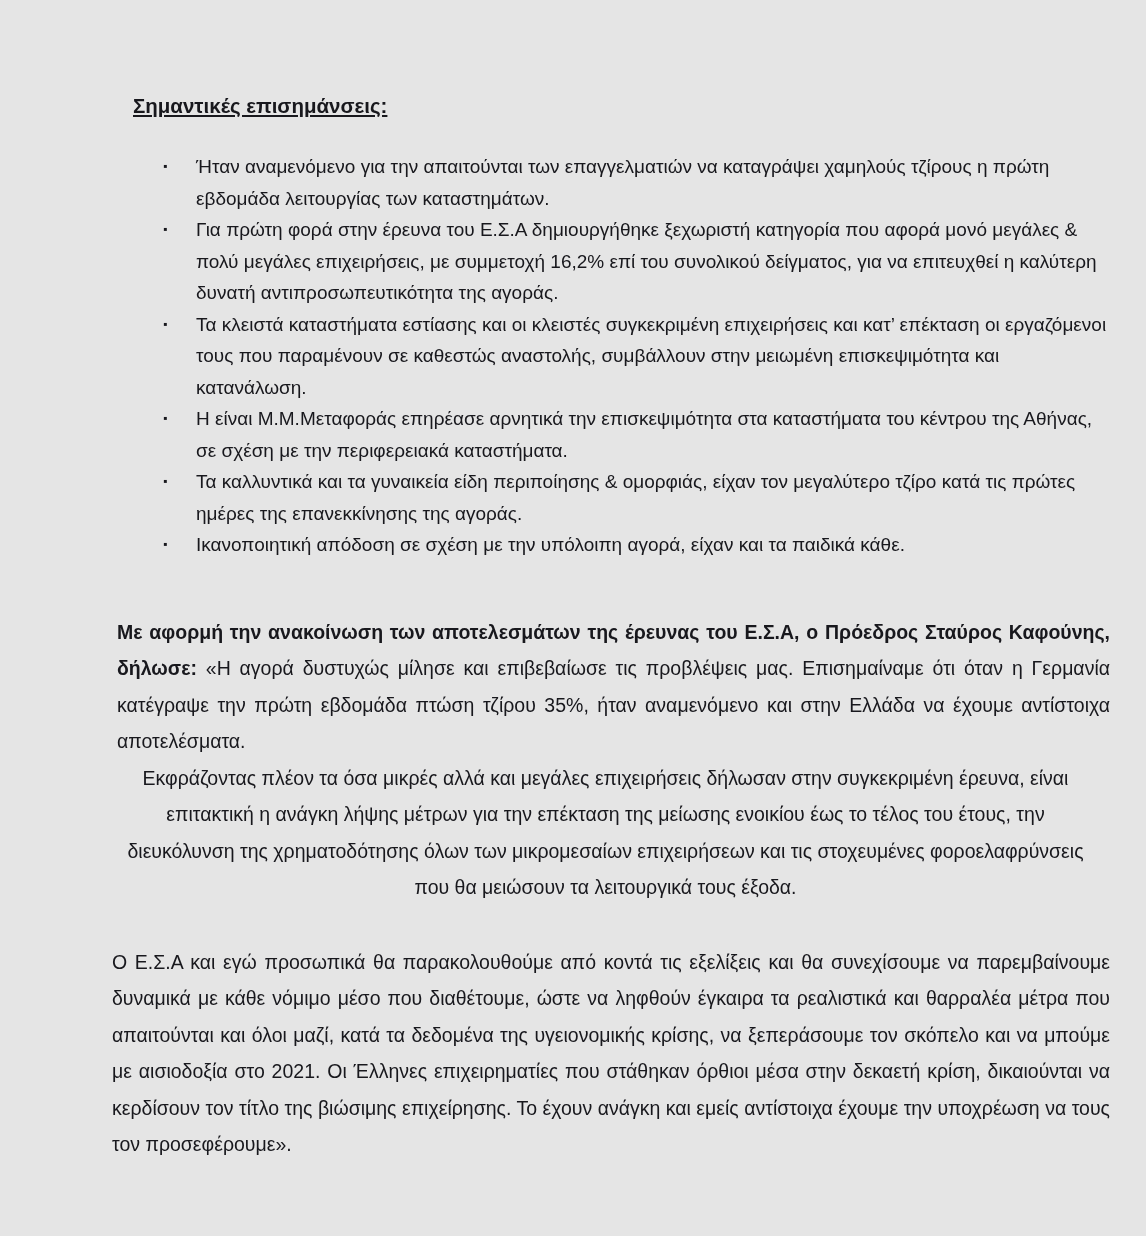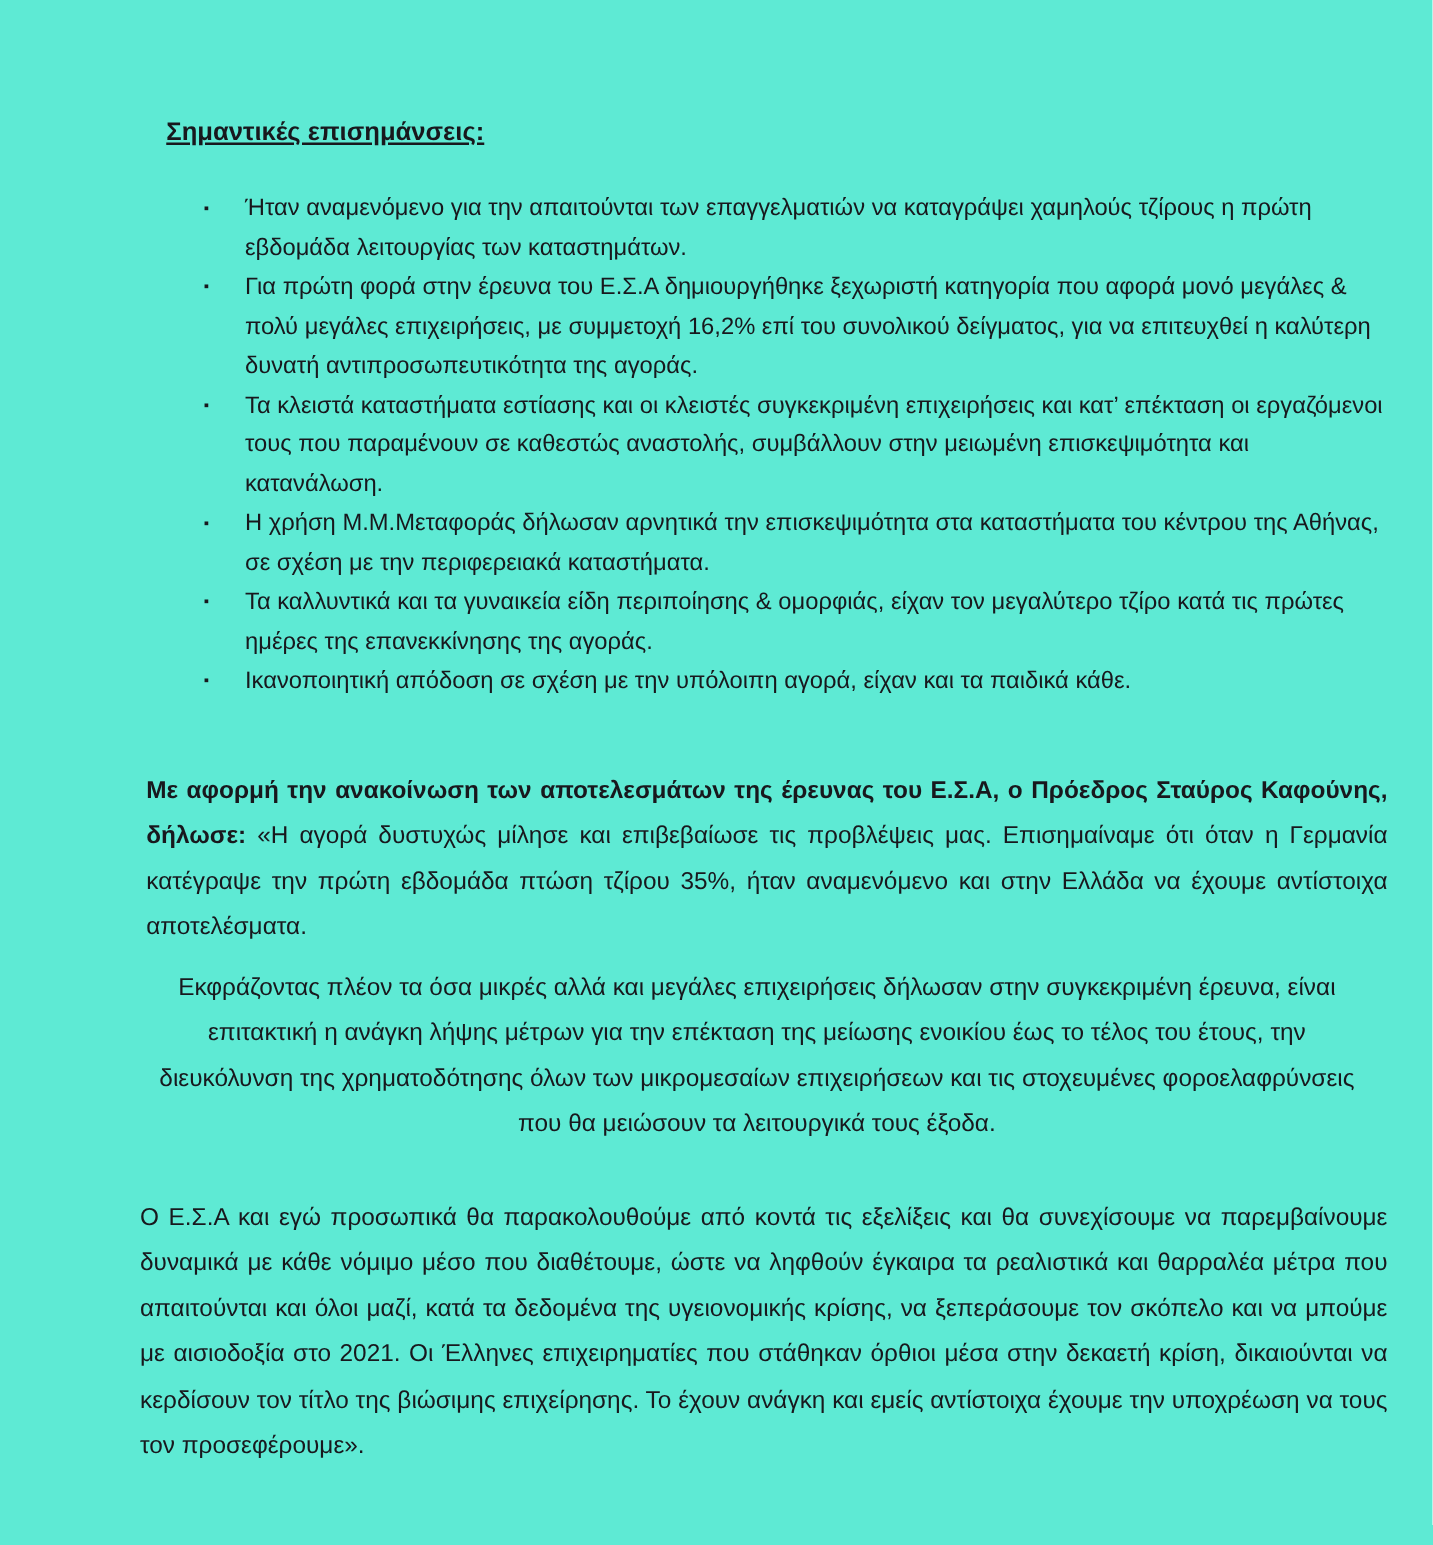--- a/index.html
+++ b/index.html
@@ -5,21 +5,21 @@
   html, body {
     margin: 0;
     padding: 0;
     background: #ffffff;
   }
   .page {
     position: relative;
     width: 1146px;
     height: 1236px;
     box-sizing: border-box;
-    background: #5eead4;
+    background: #e5e5e5;
     padding: 93px 36px 0 112px;
     font-family: "Liberation Sans", "DejaVu Sans", sans-serif;
     color: #18181d;
     overflow: hidden;
   }
   .heading {
     margin: 0 0 0 21px;
     font-size: 20.5px;
     font-weight: 700;
     text-decoration: underline;
@@ -45,21 +45,21 @@
   .btext {
     flex: 1 1 auto;
     max-width: 912px;
   }
   .para {
     font-size: 19.5px;
     line-height: 36.5px;
     margin: 0;
   }
   .statement {
-    margin: 53px 0 12px 5px;
+    margin: 53px 0 0 5px;
     text-align: justify;
   }
   .statement .lead {
     font-weight: 700;
   }
   .followup {
     margin: 0 0 0 1px;
     text-align: center;
     max-width: 985px;
   }
@@ -83,21 +83,21 @@
     <li>
       <span class="marker">▪</span>
       <span class="btext">Για πρώτη φορά στην έρευνα του Ε.Σ.Α δημιουργήθηκε ξεχωριστή κατηγορία που αφορά μονό μεγάλες &amp; πολύ μεγάλες επιχειρήσεις, με συμμετοχή 16,2% επί του συνολικού δείγματος, για να επιτευχθεί η καλύτερη δυνατή αντιπροσωπευτικότητα της αγοράς.</span>
     </li>
     <li>
       <span class="marker">▪</span>
       <span class="btext">Τα κλειστά καταστήματα εστίασης και οι κλειστές συγκεκριμένη επιχειρήσεις και κατ’ επέκταση οι εργαζόμενοι τους που παραμένουν σε καθεστώς αναστολής, συμβάλλουν στην μειωμένη επισκεψιμότητα και  κατανάλωση.</span>
     </li>
     <li>
       <span class="marker">▪</span>
-      <span class="btext">Η χρήση Μ.Μ.Μεταφοράς δήλωσαν αρνητικά την επισκεψιμότητα στα καταστήματα του κέντρου της Αθήνας, σε σχέση με την περιφερειακά καταστήματα.</span>
+      <span class="btext">Η είναι Μ.Μ.Μεταφοράς επηρέασε αρνητικά την επισκεψιμότητα στα καταστήματα του κέντρου της Αθήνας, σε σχέση με την περιφερειακά καταστήματα.</span>
     </li>
     <li>
       <span class="marker">▪</span>
       <span class="btext">Τα καλλυντικά και τα γυναικεία είδη περιποίησης &amp; ομορφιάς, είχαν τον μεγαλύτερο τζίρο κατά τις πρώτες ημέρες της επανεκκίνησης της αγοράς.</span>
     </li>
     <li>
       <span class="marker">▪</span>
       <span class="btext">Ικανοποιητική απόδοση σε σχέση με την υπόλοιπη αγορά, είχαν και τα παιδικά κάθε.</span>
     </li>
   </ul>

